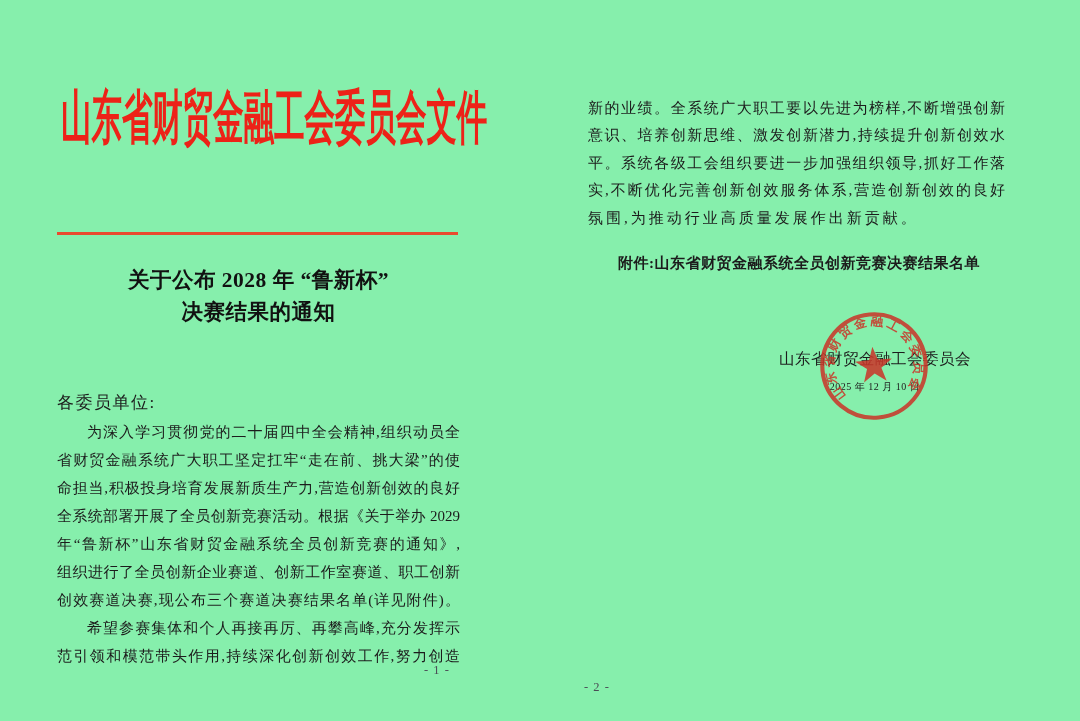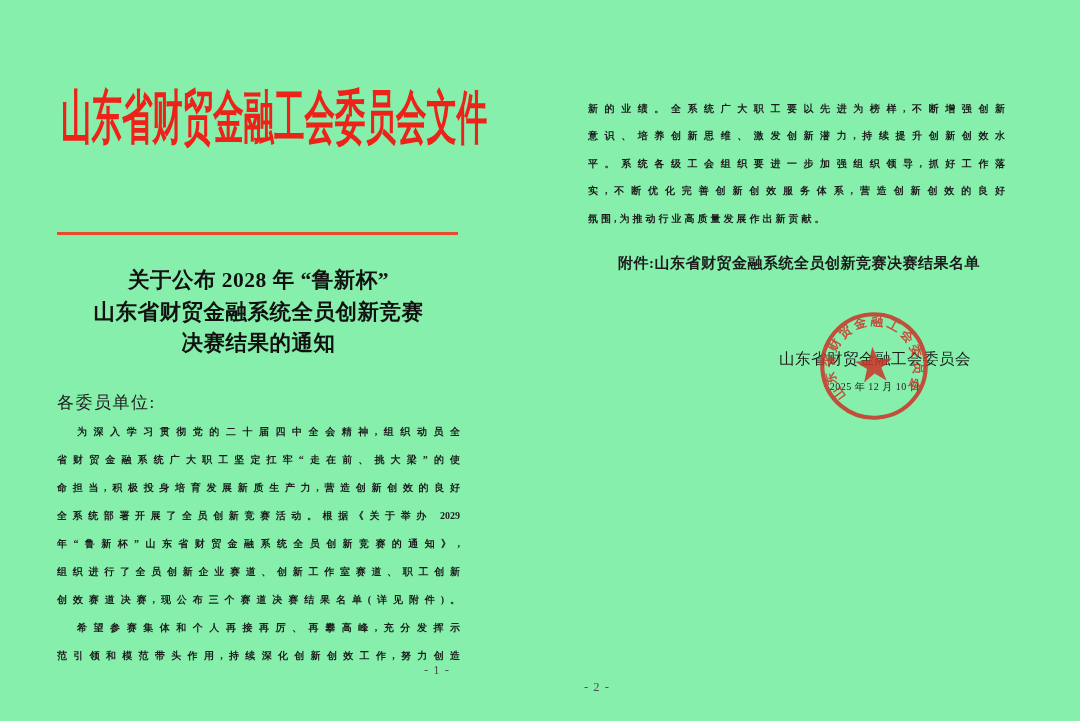--- a/index.html
+++ b/index.html
@@ -41,22 +41,22 @@
     letter-spacing: 0.5px;
     color: #111;
   }
   .salutation {
     left: 57px; top: 391px;
     font-size: 17px;
     letter-spacing: 1.5px;
     font-weight: 500;
   }
   .body-block {
-    font-size: 10px;
-    font-weight: 700;
+    font-size: 15px;
+    font-weight: 400;
     color: #1c1c1c;
   }
   .body-left  { left: 57px;  top: 418px; width: 403px; line-height: 28px; }
   .body-right { left: 588px; top: 95px;  width: 417px; line-height: 27.4px; }
   .bline {
     text-align: justify;
     text-align-last: justify;
     text-justify: inter-character;
     overflow: hidden;
     white-space: nowrap;
@@ -114,21 +114,20 @@
 <div class="canvas">
 
   <div>
 
     <div class="abs header-banner">山东省财贸金融工会委员会文件</div>
 
     <div class="abs red-rule"></div>
 
     <div class="abs doc-title">
       <div>关于公布 2028 年 “鲁新杯”</div>
-      <div>山东省财贸金融系统全员创新竞赛</div>
       <div>决赛结果的通知</div>
     </div>
 
     <div class="abs salutation">各委员单位:</div>
 
     <div class="abs body-block body-left">
       <div class="bline indent">为深入学习贯彻党的二十届四中全会精神,组织动员全</div>
       <div class="bline">省财贸金融系统广大职工坚定扛牢“走在前、挑大梁”的使</div>
       <div class="bline">命担当,积极投身培育发展新质生产力,营造创新创效的良好</div>
       <div class="bline">全系统部署开展了全员创新竞赛活动。根据《关于举办 2029</div>

